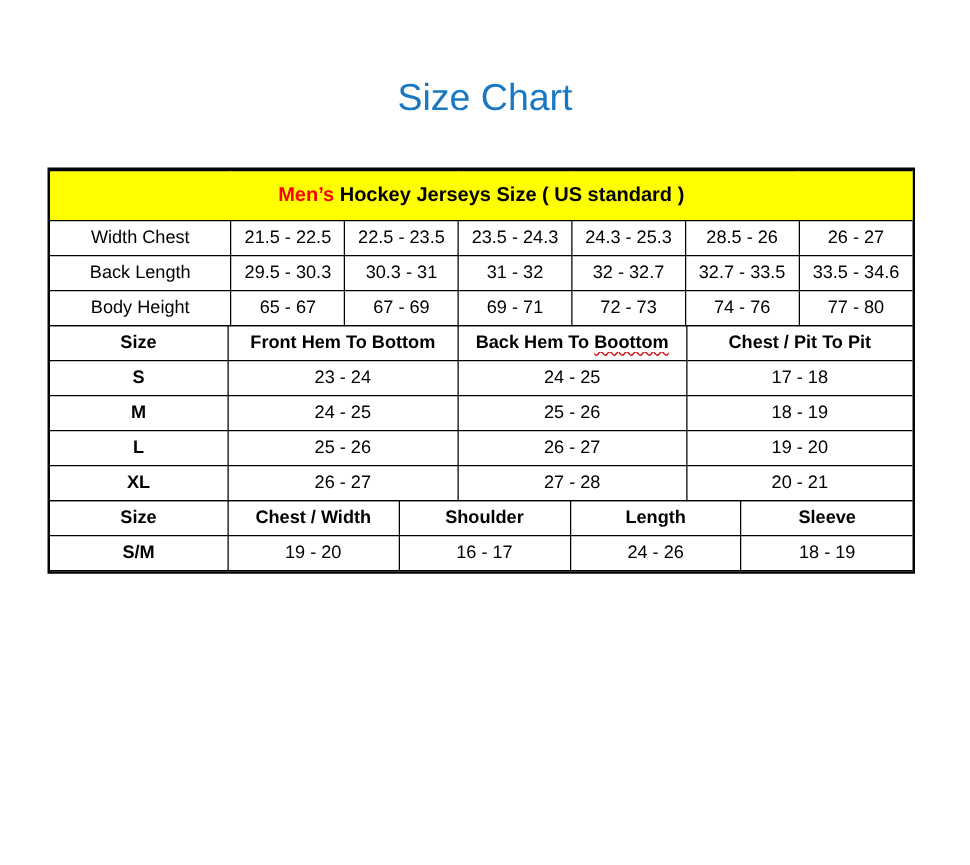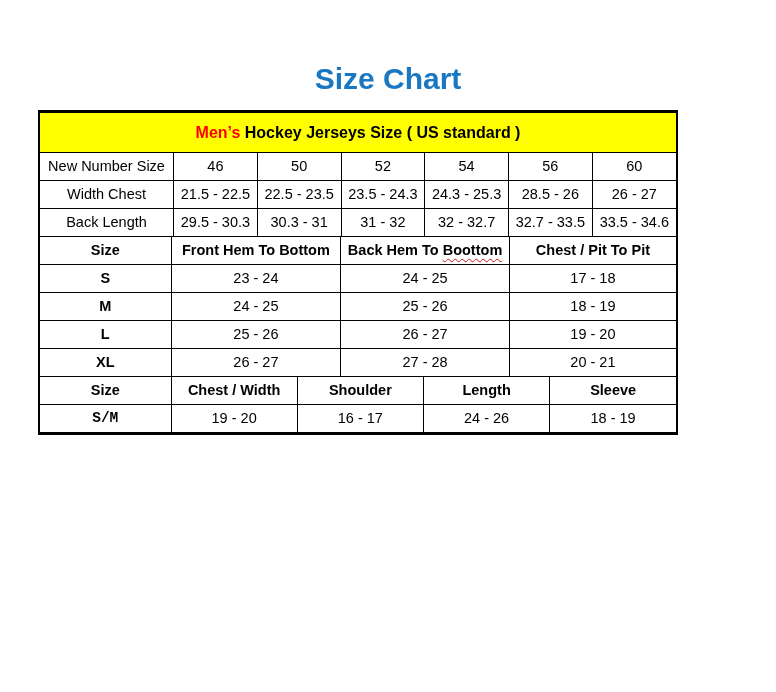--- a/index.html
+++ b/index.html
@@ -14,29 +14,29 @@
     background: #ffffff;
     font-family: "Liberation Sans", sans-serif;
     color: #000000;
     overflow: hidden;
   }
   .title {
     margin: 0;
     padding-top: 62px;
     text-align: center;
     font-size: 30px;
-    font-weight: 700;
+    font-weight: 400;
     letter-spacing: 0px;
     color: #1A78C2;
   }
   .chart-wrap {
     position: absolute;
     left: 38px;
-    top: 110px;
-    width: 640px;
+    top: 134px;
+    width: 694px;
     border: 2px solid #000000;
     box-sizing: border-box;
   }
   table.section {
     width: 100%;
     border-collapse: collapse;
     table-layout: fixed;
     font-family: "Liberation Sans", sans-serif;
   }
   table.section + table.section {
@@ -69,21 +69,21 @@
   tr.head th {
     height: 27px;
     font-weight: 700;
   }
   tbody tr { height: 28px; }
   tbody td { font-weight: 400; }
 
   
   table.mens tbody th   { font-weight: 400; }
   table.womens tbody th { font-weight: 700; }
-  table.youth tbody th  { font-weight: 700; font-family: Liberation Mono, monospace; }
+  table.youth tbody th  { font-weight: 700; }
 
   .misspelled {
     text-decoration-line: underline;
     text-decoration-style: wavy;
     text-decoration-color: #D01010;
     text-decoration-thickness: 1px;
     text-underline-offset: 3px;
   }
 
   
@@ -115,45 +115,45 @@
           <col class="c-size">
           <col class="c-size">
       </colgroup>
       <thead>
         <tr class="band">
           <th colspan="7"><span class="red-word">Men’s</span><span> Hockey Jerseys Size ( US standard )</span></th>
         </tr>
       </thead>
       <tbody>
           <tr>
-            <th>New Number Size</th>
-            <td>46</td>
-            <td>50</td>
-            <td>52</td>
-            <td>54</td>
-            <td>56</td>
-            <td>60</td>
-          </tr>
-          <tr>
             <th>Width Chest</th>
             <td>21.5 - 22.5</td>
             <td>22.5 - 23.5</td>
             <td>23.5 - 24.3</td>
             <td>24.3 - 25.3</td>
             <td>28.5 - 26</td>
             <td>26 - 27</td>
           </tr>
           <tr>
             <th>Back Length</th>
             <td>29.5 - 30.3</td>
             <td>30.3 - 31</td>
             <td>31 - 32</td>
             <td>32 - 32.7</td>
             <td>32.7 - 33.5</td>
             <td>33.5 - 34.6</td>
+          </tr>
+          <tr>
+            <th>Body Height</th>
+            <td>65 - 67</td>
+            <td>67 - 69</td>
+            <td>69 - 71</td>
+            <td>72 - 73</td>
+            <td>74 - 76</td>
+            <td>77 - 80</td>
           </tr>
         </tbody>
     </table>
 
     <table class="section womens">
       <colgroup>
         <col class="c-label">
           <col class="c-a">
           <col class="c-b">
           <col class="c-c">

